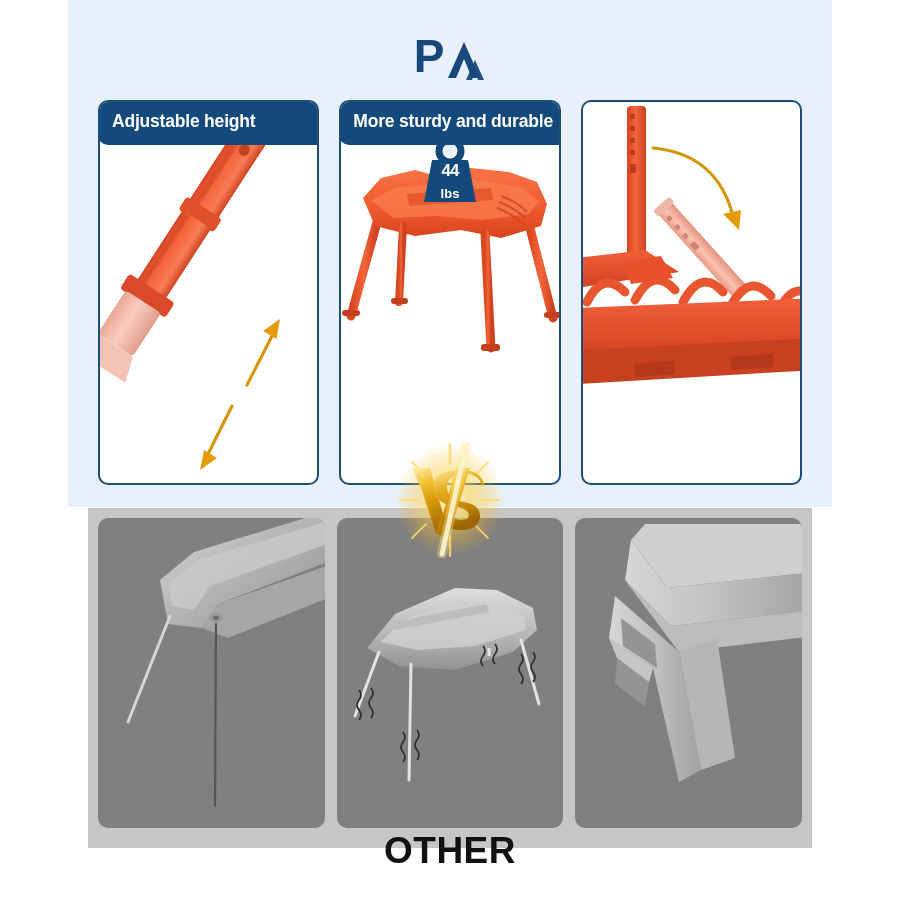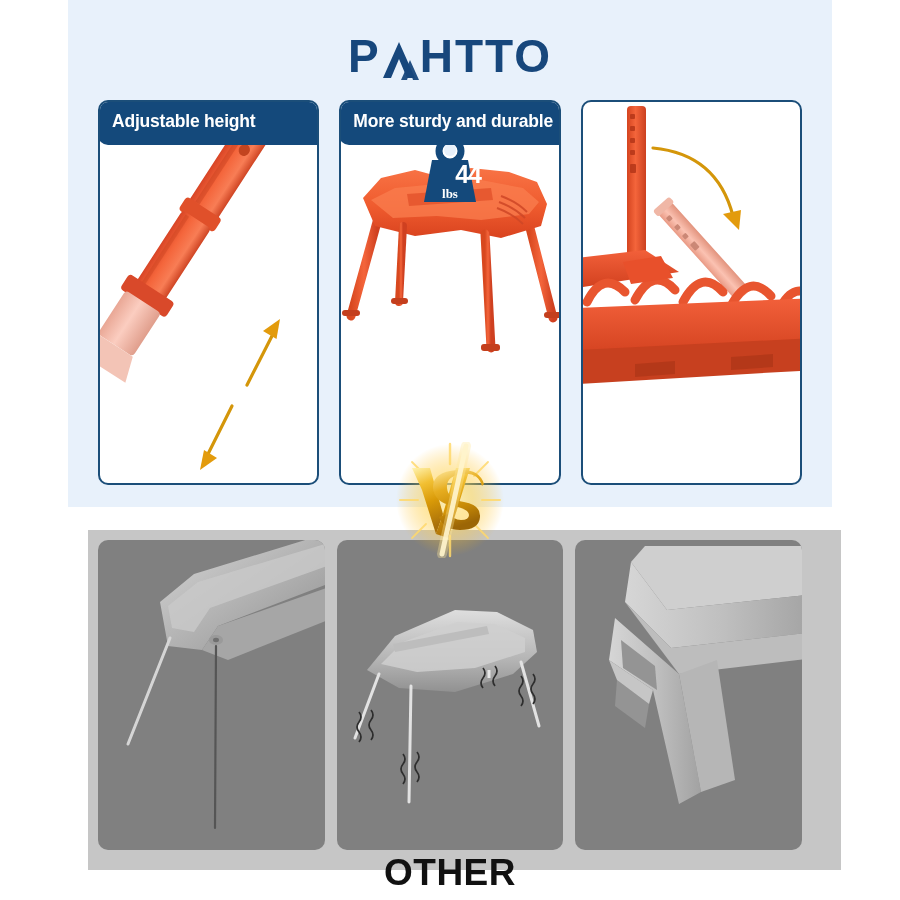--- a/index.html
+++ b/index.html
@@ -64,40 +64,39 @@
 
   
   .leg-art{position:absolute;left:0;top:0;width:227px;height:385px;}
 
   
   .weight-badge{
     position:absolute;left:50%;top:36px;transform:translateX(-50%);
     width:62px;z-index:4;
   }
   .weight-num{
-    position:absolute;left:0;top:24px;width:62px;text-align:right;
-    color:#ffffff;font-size:25px;font-weight:bold;line-height:1;
+    position:absolute;left:0;top:24px;width:62px;text-align:center;
+    color:#ffffff;font-size:17px;font-weight:bold;line-height:1;
     letter-spacing:-1px;
   }
   .weight-unit{
     position:absolute;left:0;top:49px;width:62px;text-align:center;
-    color:#ffffff;font-size:13px;font-weight:bold;line-height:1;font-family:Liberation Serif, serif;
+    color:#ffffff;font-size:13px;font-weight:bold;line-height:1;
   }
 
   
   .vs-badge{
     position:absolute;left:396px;top:442px;width:108px;height:116px;
     z-index:40;
   }
 
   
   .bottom-section{
-    position:absolute;left:88px;top:530px;width:724px;height:340px;
+    position:absolute;left:88px;top:508px;width:724px;height:340px;
     background:#c6c6c6;
-    padding-left:29px;
   }
   .gpanels{
     position:absolute;left:10px;top:10px;
     width:704px;height:310px;
     display:flex;gap:12px;
   }
   .gpanel{
     width:227px;height:310px;
     background:#808080;
     border-radius:10px;
@@ -120,21 +119,20 @@
     <div class="logo-wrap">
       <div class="logo">
         <span class="lp">P</span>
         <span class="mountain">
           <svg viewBox="0 0 44 40" width="44" height="40">
             <path d="M20 2 L36 38 L28 38 L20 19 L12 38 L4 38 Z" fill="#17477c"></path>
             <path d="M20 2 L25 13 L20 11 L15 13 Z" fill="#ffffff" opacity="0.0"></path>
             <path d="M31 20 L40 40 L34 40 L31 31 L28 40 L22 40 Z" fill="#17477c" opacity="0.95"></path>
           </svg>
         </span>
-        <span class="rest">HTTO</span>
       </div>
     </div>
 
     <div class="panels">
 
       <div class="panel">
         <div class="panel-body">
           <svg class="leg-art" viewBox="0 0 227 385" width="227" height="385">
             <defs>
               <linearGradient id="orangeLeg" x1="0" y1="0" x2="1" y2="0">

